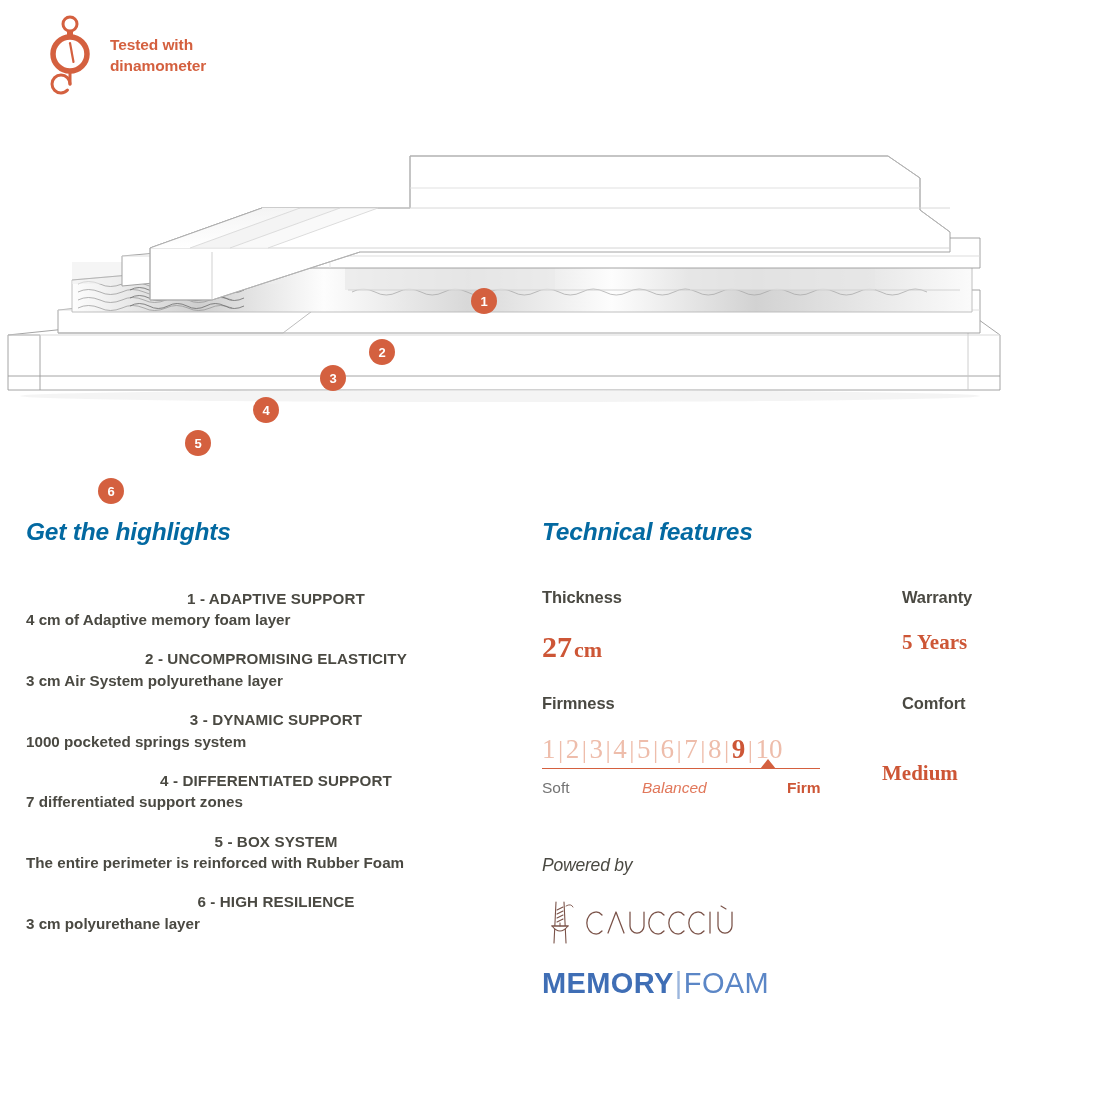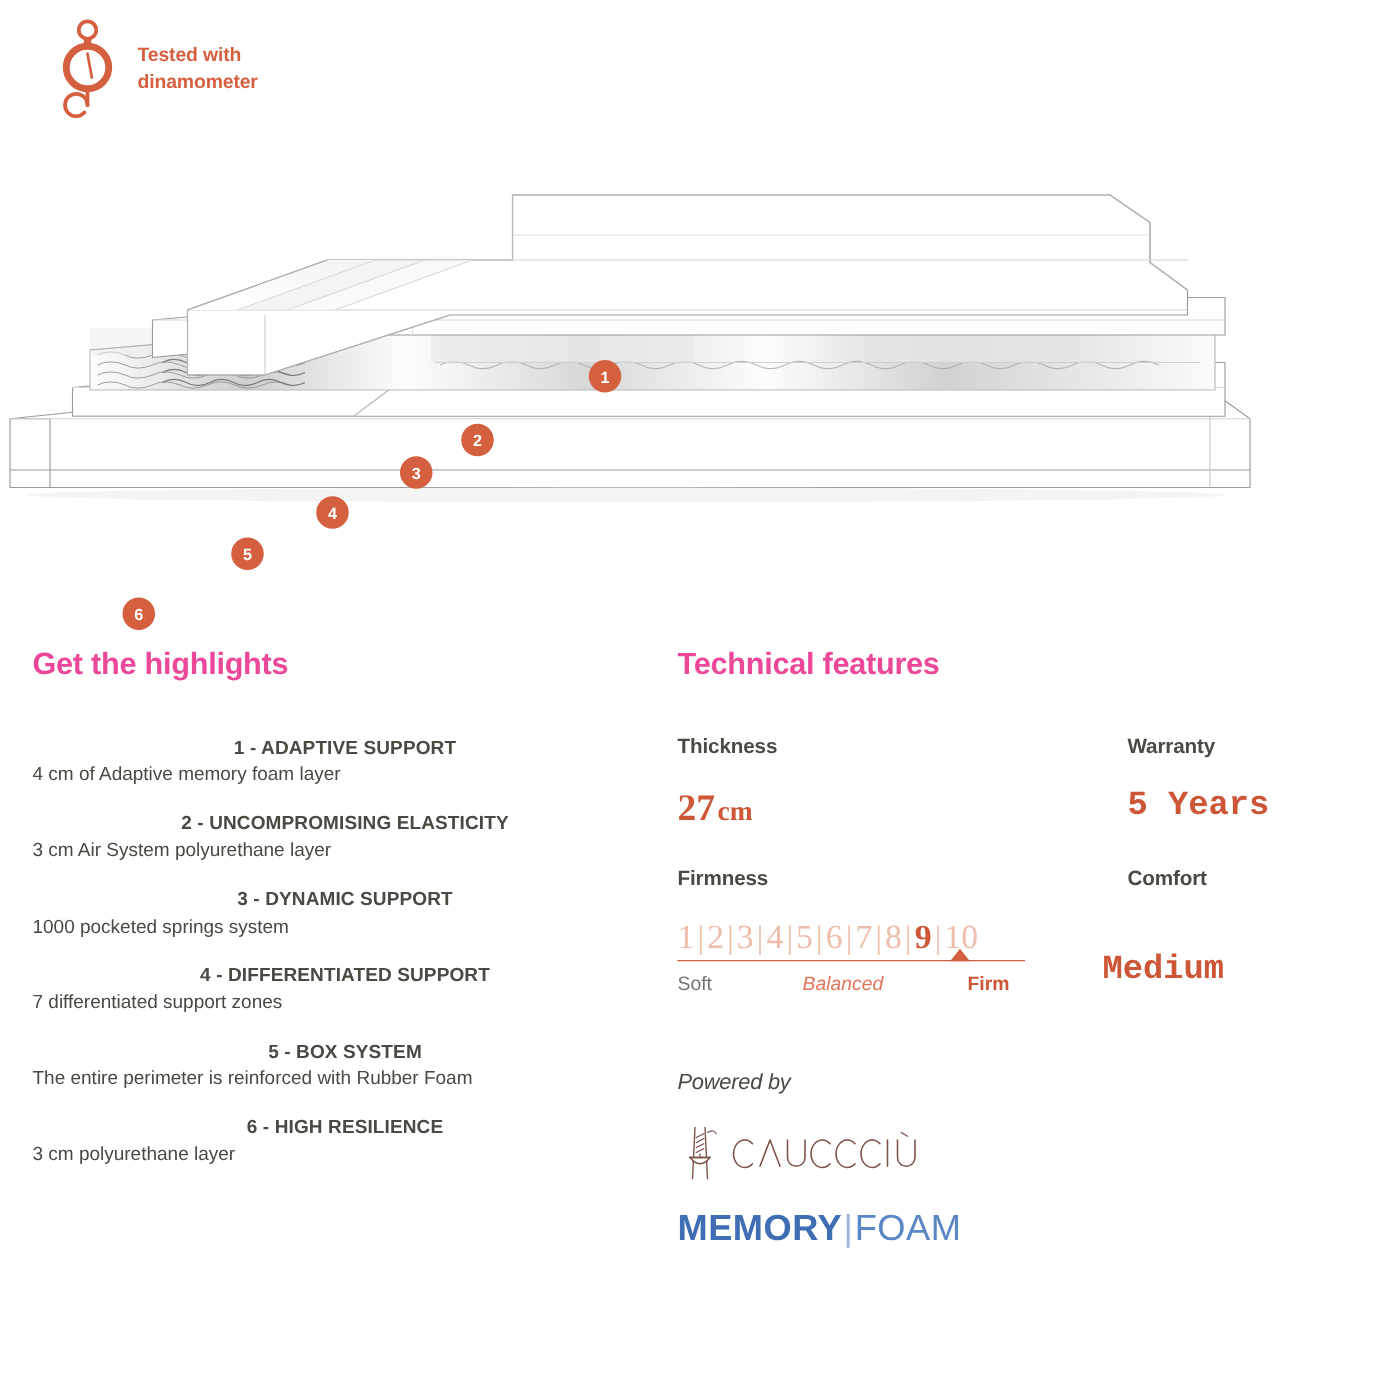--- a/index.html
+++ b/index.html
@@ -74,43 +74,44 @@
   .content {
     position: absolute;
     left: 0;
     top: 520px;
     width: 1100px;
   }
   .col-left  { position: absolute; left: 26px;  top: 0; width: 500px; }
   .col-right { position: absolute; left: 542px; top: 0; width: 540px; }
 
   .section-title {
-    color: #ec4899;
+    color: #0369a1;
     font-size: 24.5px;
     font-weight: bold;
     letter-spacing: -0.2px;
     margin: 0 0 44px 0;
     line-height: 1;
+    font-style: italic;
   }
 
   .highlight {
     margin-bottom: 19px;
   }
   .highlight:last-child { margin-bottom: 0; }
   .hl-title {
     font-size: 15.2px;
     font-weight: bold;
     color: #4a4942;
     letter-spacing: 0.1px;
     line-height: 1.35;
     text-align: center;
   }
   .hl-desc {
     font-size: 15.2px;
-    font-weight: normal;
+    font-weight: bold;
     color: #4a4942;
     line-height: 1.4;
   }
 
   
   .spec-grid {
     position: relative;
     width: 520px;
   }
   .spec-row { display: flex; }
@@ -125,21 +126,21 @@
   }
   .spec-value {
     font-family: "Liberation Serif", serif;
     font-weight: bold;
     color: #cd5636;
     line-height: 1;
     white-space: nowrap;
   }
   .spec-value .big { font-size: 30px; }
   .spec-value .unit { font-size: 22px; margin-left: 2px; }
-  .spec-value.single { font-size: 27px; font-family: Liberation Mono, monospace; }
+  .spec-value.single { font-size: 21px; }
 
   .row-thickness { margin-bottom: 0; }
   .val-row-1 { margin-top: 27px; }
   .row-firmness { margin-top: 33px; }
 
   
   .firmness-scale {
     margin-top: 24px;
     width: 278px;
     position: relative;
@@ -180,21 +181,21 @@
   .scale-labels {
     margin-top: 10px;
     position: relative;
     height: 20px;
     width: 278px;
     font-size: 15.5px;
   }
   .scale-labels span { position: absolute; top: 0; line-height: 1.2; }
   .lab-soft     { left: 0px;   color: #737373; }
   .lab-balanced { left: 100px; color: #e1775a; font-style: italic; }
-  .lab-firm     { left: 232px; color: #cd5636; font-weight: bold; }
+  .lab-firm     { left: 245px; color: #cd5636; font-weight: bold; }
 
   
   .comfort-block { position: absolute; left: 340px; top: 0; }
 
   
   .powered-by {
     margin-top: 58px;
     font-size: 17.5px;
     font-style: italic;
     color: #4a4942;

